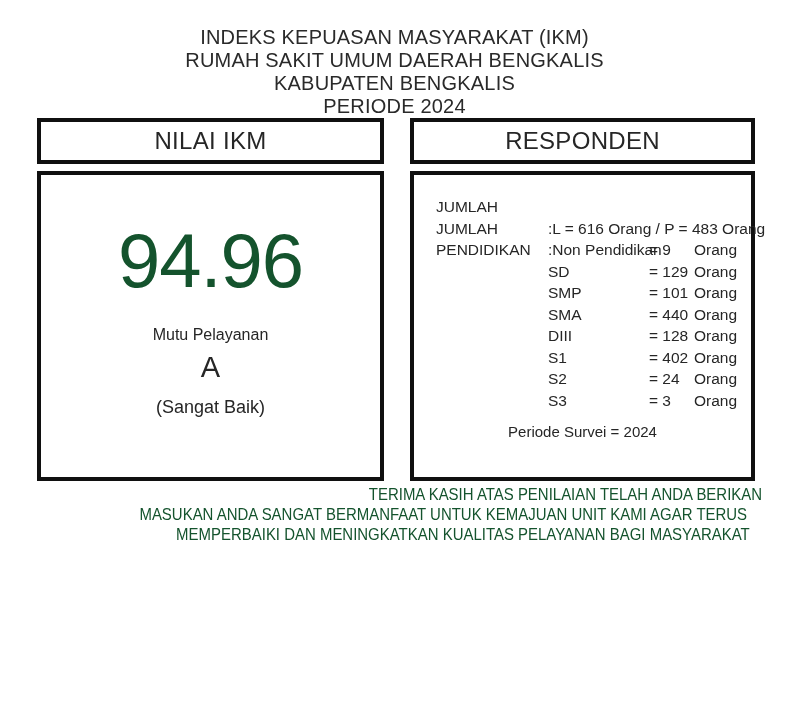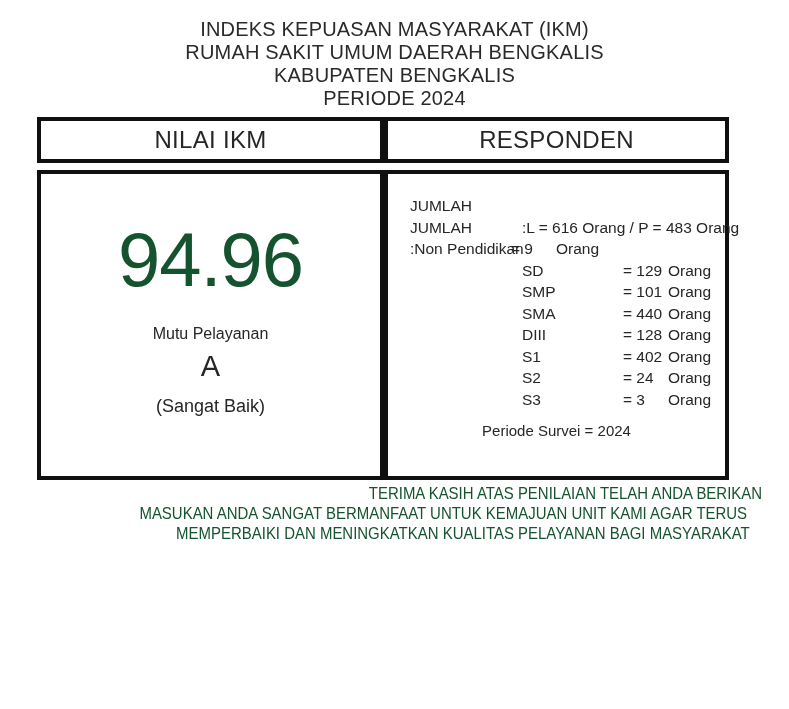--- a/index.html
+++ b/index.html
@@ -7,36 +7,35 @@
   body {
     width: 789px; height: 709px;
     font-family: "Liberation Sans", sans-serif;
     color: #262626;
     overflow: hidden;
   }
   .page { position: relative; width: 789px; height: 709px; background: #ffffff; }
 
   
   .header {
-    padding-top: 18px;
+    padding-top: 26px;
     text-align: center;
     font-size: 20px;
     line-height: 23px;
     letter-spacing: 0.2px;
     color: #2a2a2a;
   }
 
   
   .columns {
     position: relative;
     z-index: 2;
     display: flex;
-    justify-content: flex-start;
+    justify-content: space-between;
     padding: 0 34px 8px 37px;
-    margin-top: 7px;
   }
   .col { display: flex; flex-direction: column; }
   .col-left  { width: 347px; }
   .col-right { width: 345px; }
 
   .title-box {
     border: 4px solid #101010;
     height: 46px;
     display: flex;
     align-items: center;
@@ -129,20 +128,21 @@
         <div class="d-row">
           <span class="c-label">JUMLAH</span>
         </div>
 
         <div class="d-row">
           <span class="c-label">JUMLAH</span>
           <span class="c-value">:L = 616 Orang / P = 483 Orang</span>
         </div>
 
         <div class="d-row">
+          <span class="c-label">PENDIDIKAN</span>
           <span class="c-name">:Non Pendidikan</span>
           <span class="c-amt">= 9</span>
           <span class="c-unit">Orang</span>
         </div>
 
         <div class="d-row">
           <span class="c-label"></span>
           <span class="c-name">SD</span>
           <span class="c-amt">= 129</span>
           <span class="c-unit">Orang</span>

